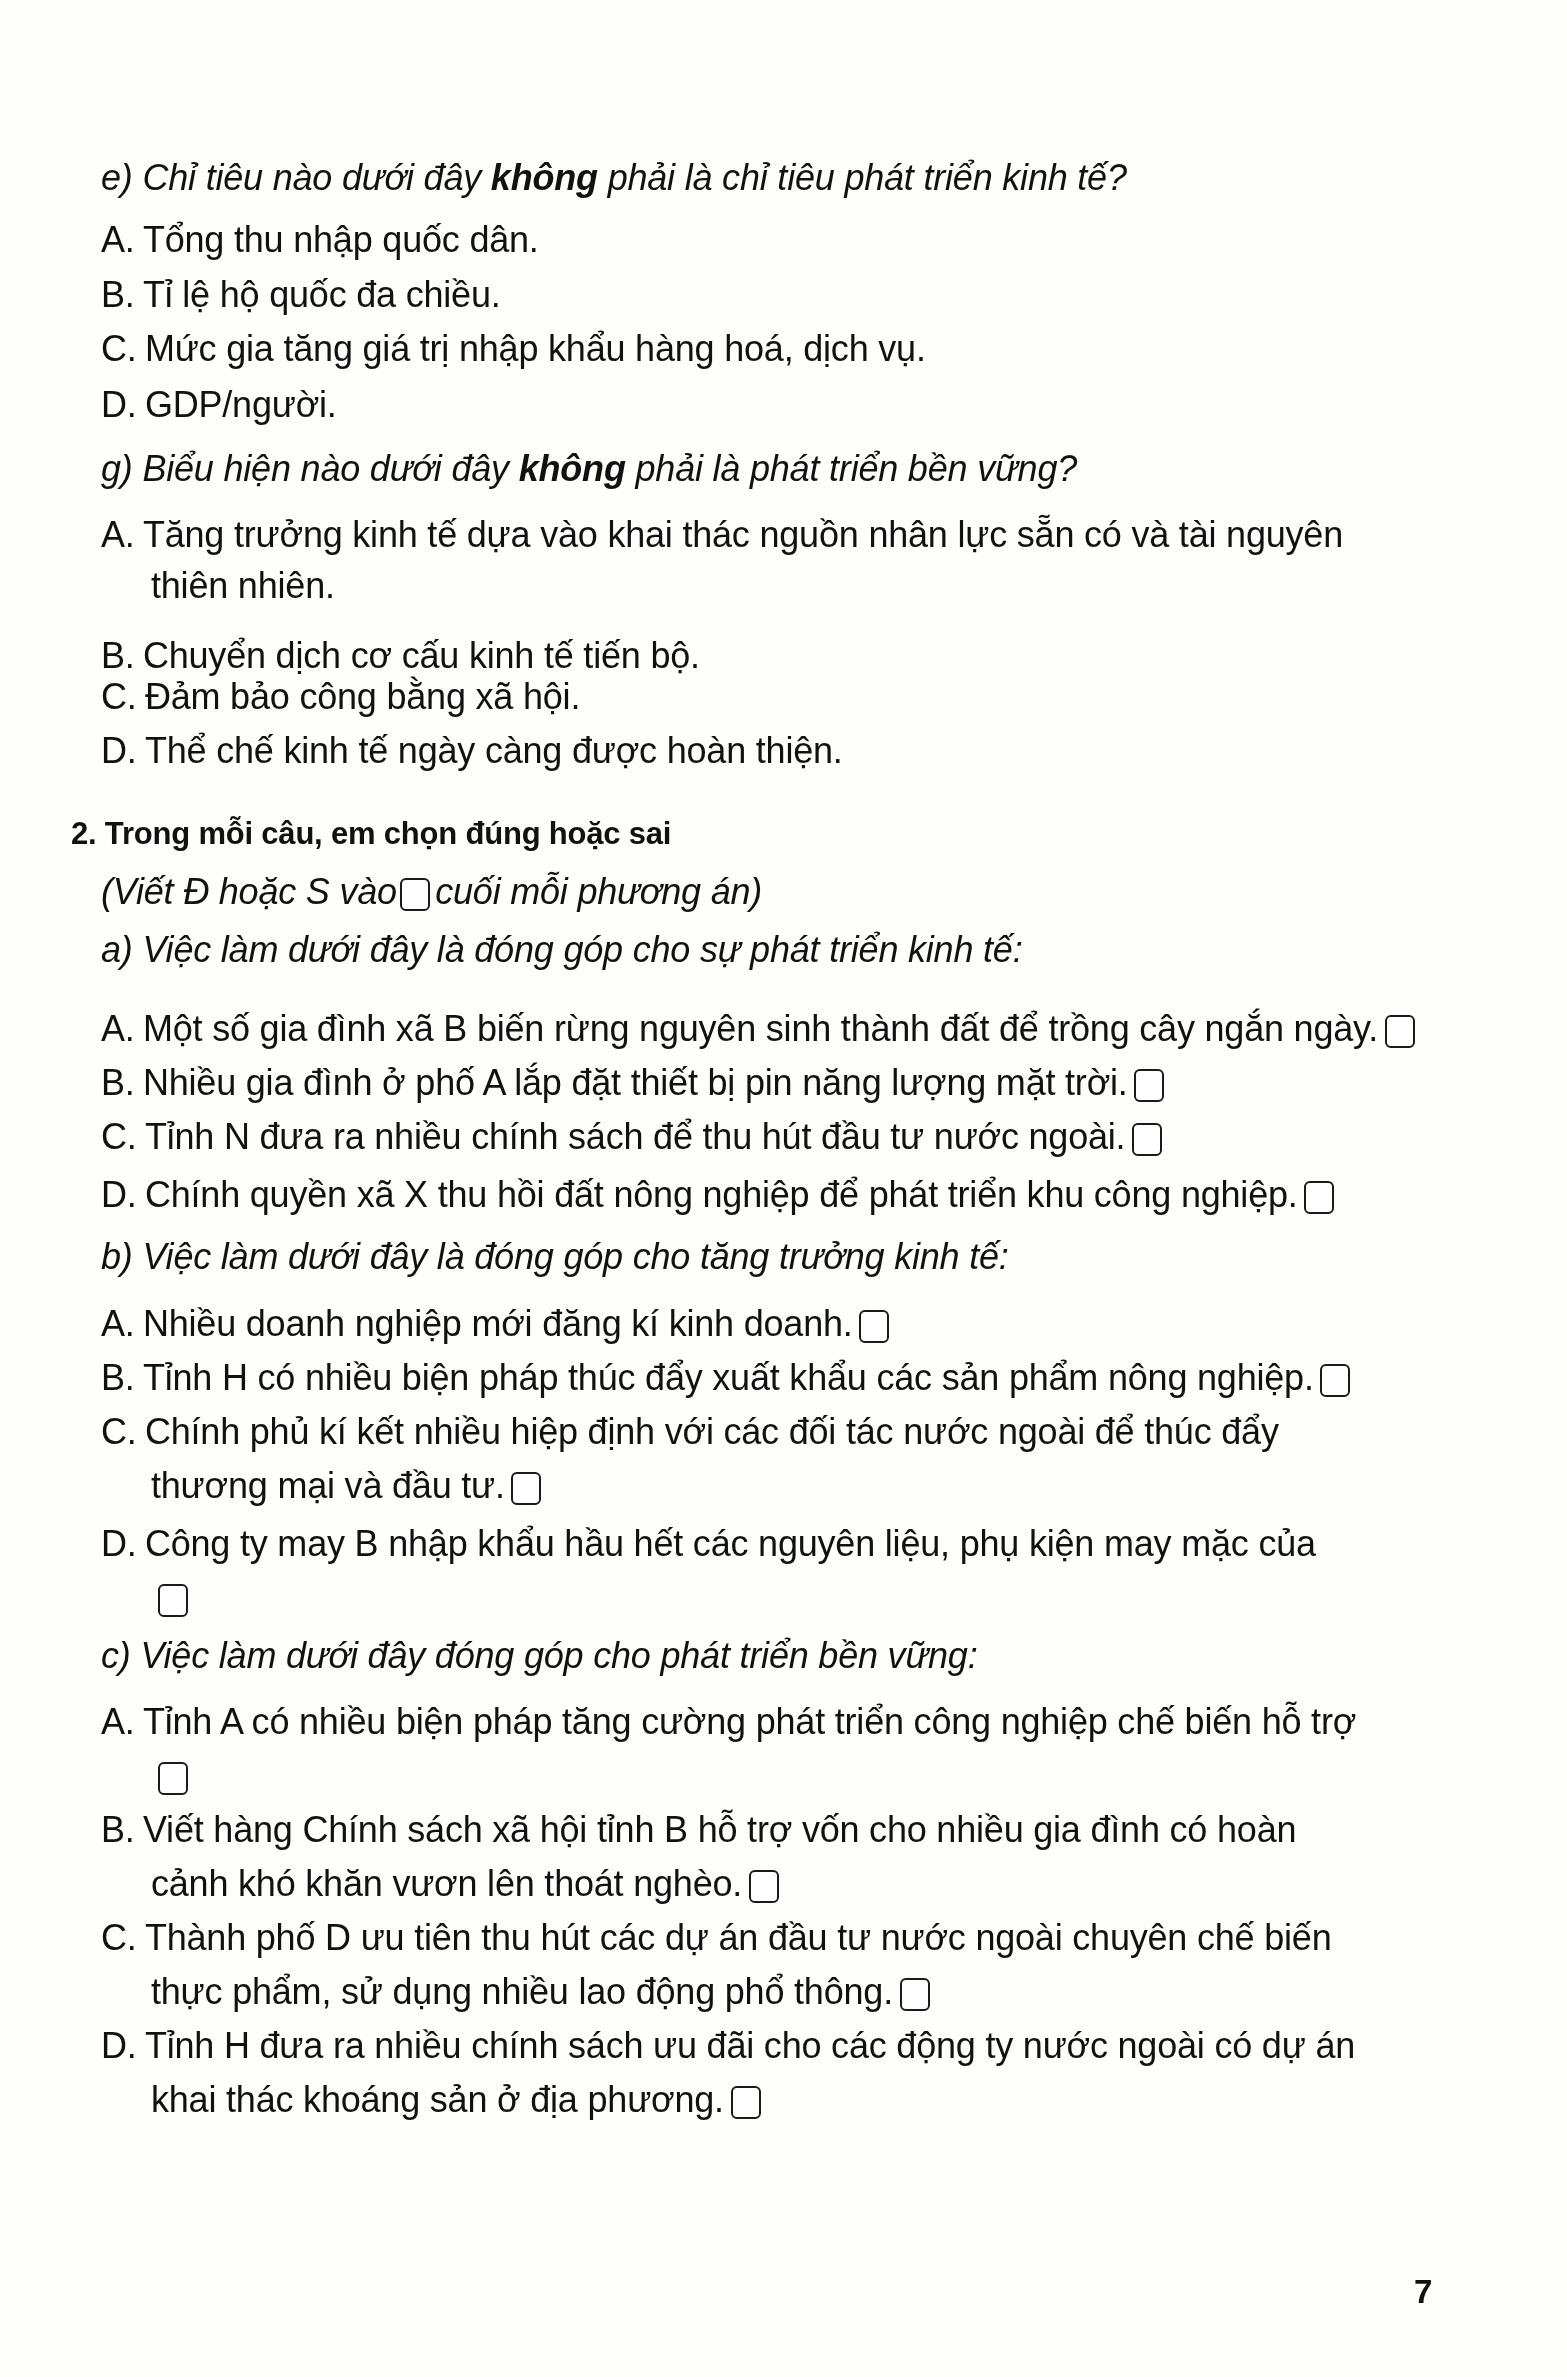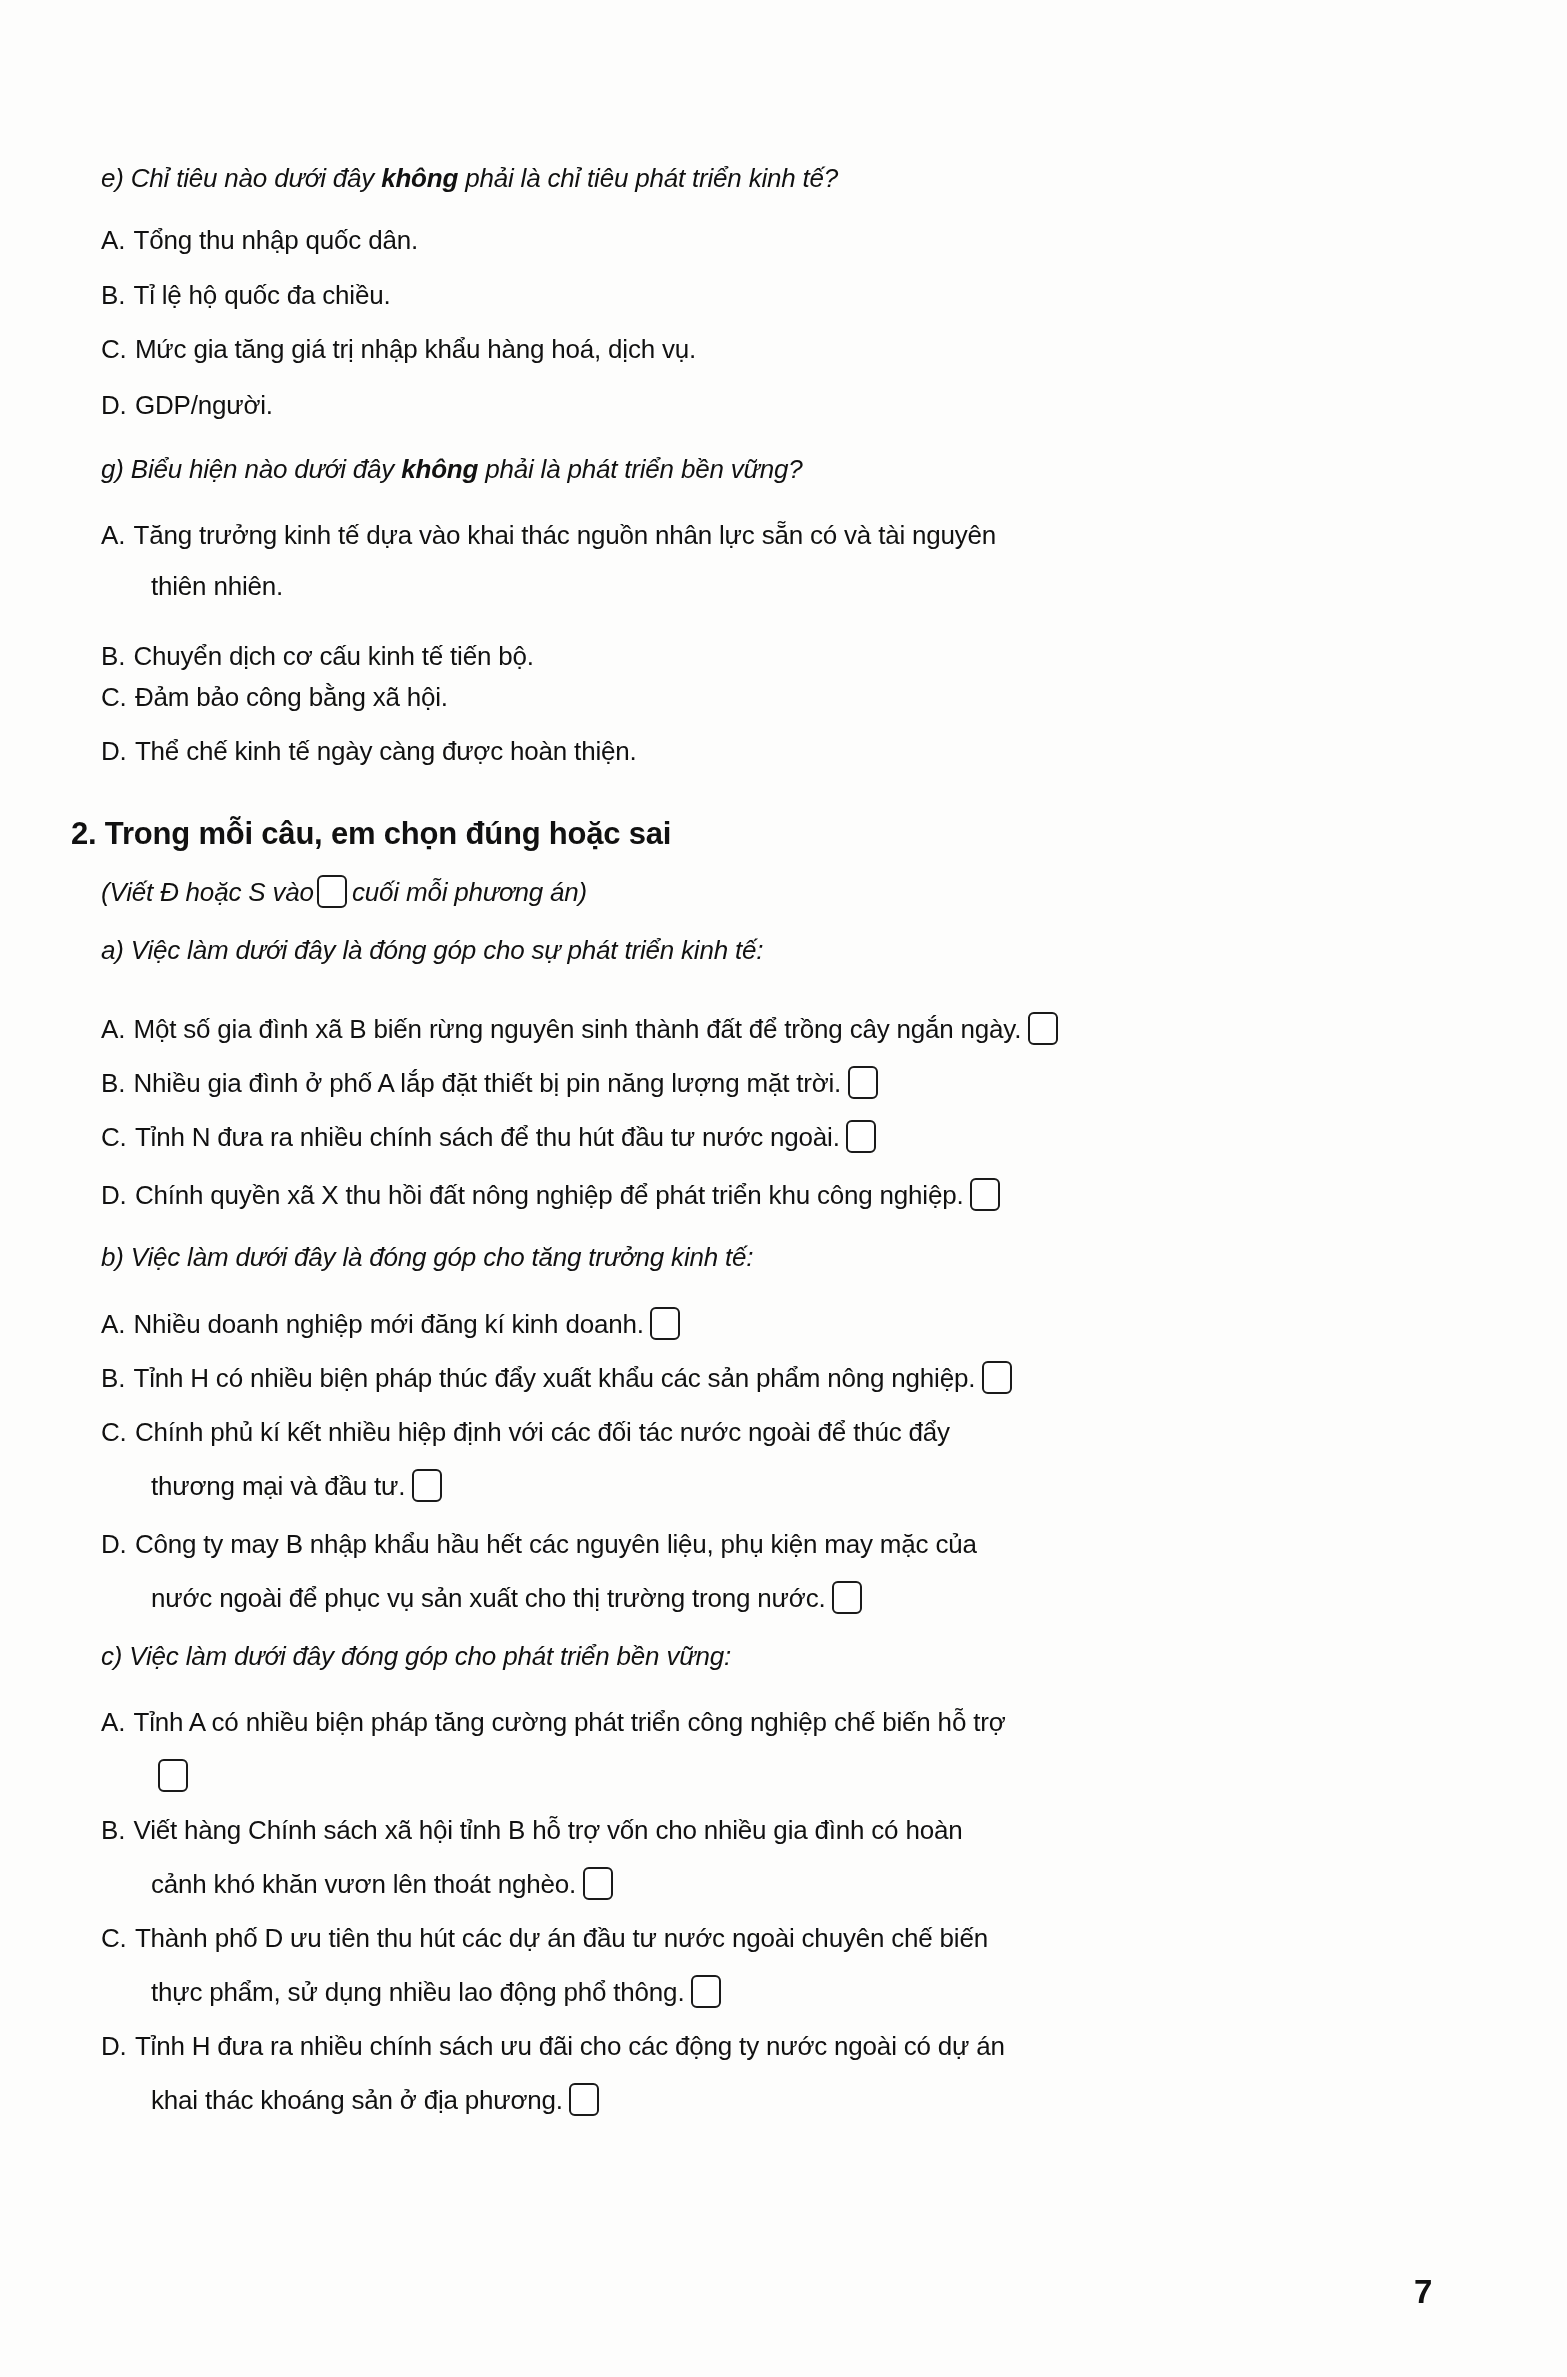--- a/index.html
+++ b/index.html
@@ -4,21 +4,21 @@
 <style>
   html, body { margin: 0; padding: 0; }
   body {
     width: 1567px; height: 2377px; position: relative; overflow: hidden;
     background: #fdfdfc;
     font-family: "Liberation Sans", sans-serif;
     color: #111;
   }
   .line {
     position: absolute; white-space: nowrap;
-    font-size: 26px; line-height: 46px; height: 46px;
+    font-size: 36px; line-height: 46px; height: 46px;
     letter-spacing: -0.2px;
   }
   .q { font-style: italic; }
   .q b { font-style: italic; font-weight: bold; }
   .head { font-weight: bold; font-size: 31px; }
   .opt { left: 101px; }
   .cont { left: 151px; }
   .sub { left: 101px; }
   .lbl { margin-right: 8.3px; }
   .box {
@@ -75,21 +75,21 @@
 
 <div class="line sub q" style="top:1234px;">
   <span>b)</span>
   <span>Việc làm dưới đây là đóng góp cho tăng trưởng kinh tế:</span>
 </div>
 <div class="line opt" style="top:1301px;"><span class="lbl">A.</span><span>Nhiều doanh nghiệp mới đăng kí kinh doanh.</span><span class="box"></span></div>
 <div class="line opt" style="top:1355px;"><span class="lbl">B.</span><span>Tỉnh H có nhiều biện pháp thúc đẩy xuất khẩu các sản phẩm nông nghiệp.</span><span class="box"></span></div>
 <div class="line opt" style="top:1409px;"><span class="lbl">C.</span><span>Chính phủ kí kết nhiều hiệp định với các đối tác nước ngoài để thúc đẩy</span></div>
 <div class="line cont" style="top:1463px;"><span>thương mại và đầu tư.</span><span class="box"></span></div>
 <div class="line opt" style="top:1521px;"><span class="lbl">D.</span><span>Công ty may B nhập khẩu hầu hết các nguyên liệu, phụ kiện may mặc của</span></div>
-<div class="line cont" style="top:1575px;"><span>nước ngoài để phục vụ sản xuất cho thị trường trong nước.</span><span class="box"></span></div>
+<div class="line cont" style="top:1575px;"><span class="box"></span></div>
 
 <div class="line sub q" style="top:1633px;">
   <span>c)</span>
   <span>Việc làm dưới đây đóng góp cho phát triển bền vững:</span>
 </div>
 <div class="line opt" style="top:1699px;"><span class="lbl">A.</span><span>Tỉnh A có nhiều biện pháp tăng cường phát triển công nghiệp chế biến hỗ trợ</span></div>
 <div class="line cont" style="top:1753px;"><span class="box"></span></div>
 <div class="line opt" style="top:1807px;"><span class="lbl">B.</span><span>Viết hàng Chính sách xã hội tỉnh B hỗ trợ vốn cho nhiều gia đình có hoàn</span></div>
 <div class="line cont" style="top:1861px;"><span>cảnh khó khăn vươn lên thoát nghèo.</span><span class="box"></span></div>
 <div class="line opt" style="top:1915px;"><span class="lbl">C.</span><span>Thành phố D ưu tiên thu hút các dự án đầu tư nước ngoài chuyên chế biến</span></div>

